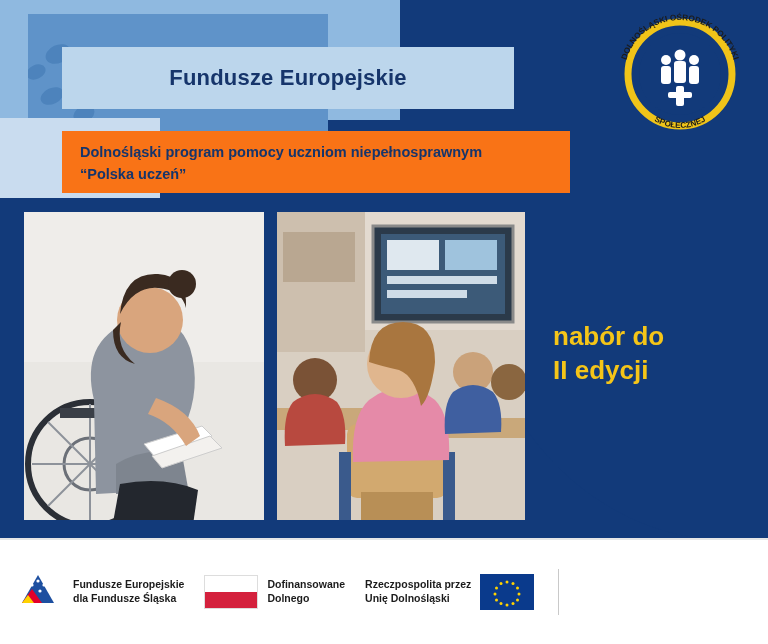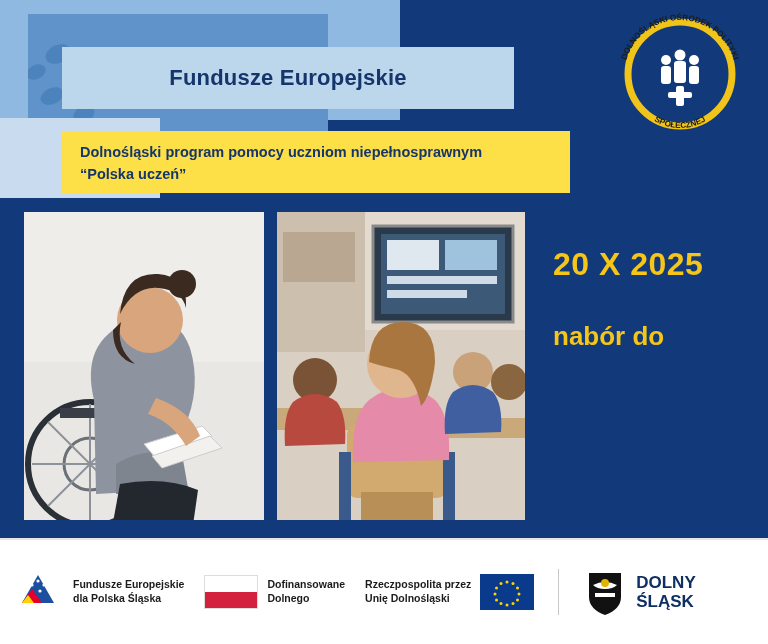--- a/index.html
+++ b/index.html
@@ -45,21 +45,21 @@
   .title-bar{
     position:absolute;left:62px;top:47px;width:452px;height:62px;
     background:#bcd6ec;
     display:flex;align-items:center;justify-content:center;
   }
   .title-bar .title-text{
     color:#16356b;font-size:22px;font-weight:bold;letter-spacing:.2px;
   }
   .sub-bar{
     position:absolute;left:62px;top:131px;width:508px;height:62px;
-    background:#fde047;
+    background:#f97316;
     padding:10px 16px 0 18px;
     box-sizing:border-box;
   }
   .sub-bar .sub-line{
     color:#16356b;font-size:14.5px;font-weight:bold;line-height:1.55;
   }
 
   
   .emblem{
     position:absolute;right:22px;top:8px;width:132px;height:132px;
@@ -230,43 +230,43 @@
       <path d="M92,150 q2,-40 34,-40 q32,0 32,40 q-4,34 -14,44 q-6,-30 -22,-36 q-18,-4 -30,-8z" fill="#a9763f"></path>
 
       <circle cx="38" cy="168" r="22" fill="#7a5236"></circle>
       <path d="M16,190 q22,-16 44,0 q10,14 8,42 l-60,2 q-2,-32 8,-44z" fill="#b8493f"></path>
       <circle cx="196" cy="160" r="20" fill="#caa27a"></circle>
       <path d="M176,180 q20,-14 40,0 q10,12 8,40 l-56,2 q-2,-30 8,-42z" fill="#3f5fa0"></path>
       <circle cx="232" cy="170" r="18" fill="#8a6640"></circle>
     </svg>
   </div>
 
-  <div class="date-text">20 X 2025</div>
   <div class="call-text">
     <div>nabór do</div>
+    <div>II edycji</div>
   </div>
 
   <div class="footer">
     <div class="footer-inner">
 
       <div class="f-item">
         <svg width="46" height="46" viewBox="0 0 46 46">
           <path d="M4,34 L20,6 L36,34 Z" fill="#1d4fa0"></path>
           <path d="M4,34 L14,20 L24,34 Z" fill="#e4002b"></path>
           <path d="M4,34 L10,26 L16,34 Z" fill="#ffd200"></path>
           <g fill="#ffffff">
             <circle cx="20" cy="12" r="1.6"></circle>
               <circle cx="26" cy="16" r="1.6"></circle>
             <circle cx="14" cy="16" r="1.6"></circle>
               <circle cx="22" cy="22" r="1.6"></circle>
           </g>
         </svg>
         <div class="f-label">
           <div>Fundusze Europejskie</div>
-          <div>dla Polska Śląska</div>
+          <div>dla Fundusze Śląska</div>
         </div>
       </div>
 
       <div class="f-item">
         <div class="flag-pl"></div>
         <div class="f-label">
           <div>Dofinansowane</div>
           <div>Dolnego</div>
         </div>
       </div>
@@ -290,29 +290,17 @@
             <circle cx="16.5" cy="26" r="1.5"></circle>
               <circle cx="15" cy="20" r="1.5"></circle>
             <circle cx="16.5" cy="14" r="1.5"></circle>
               <circle cx="21" cy="9.5" r="1.5"></circle>
           </g>
         </svg>
       </div>
 
       <div class="f-sep"></div>
 
-      <div class="f-item">
-        <svg width="44" height="46" viewBox="0 0 44 46">
-          <path d="M6,4 h32 v24 q0,12 -16,18 q-16,-6 -16,-18 z" fill="#111111"></path>
-          <path d="M10,16 q12,-6 24,0 q-4,4 -12,4 q-8,0 -12,-4z" fill="#ffffff"></path>
-          <circle cx="22" cy="14" r="4" fill="#e4b200"></circle>
-          <rect x="12" y="24" width="20" height="4" fill="#ffffff"></rect>
-        </svg>
-        <div class="f-label" style="font-size:17px;line-height:1.12;color:#0d2f63;">
-          <div>DOLNY</div>
-          <div>ŚLĄSK</div>
-        </div>
-      </div>
 
     </div>
   </div>
 
 </div>
 
 </body></html>

